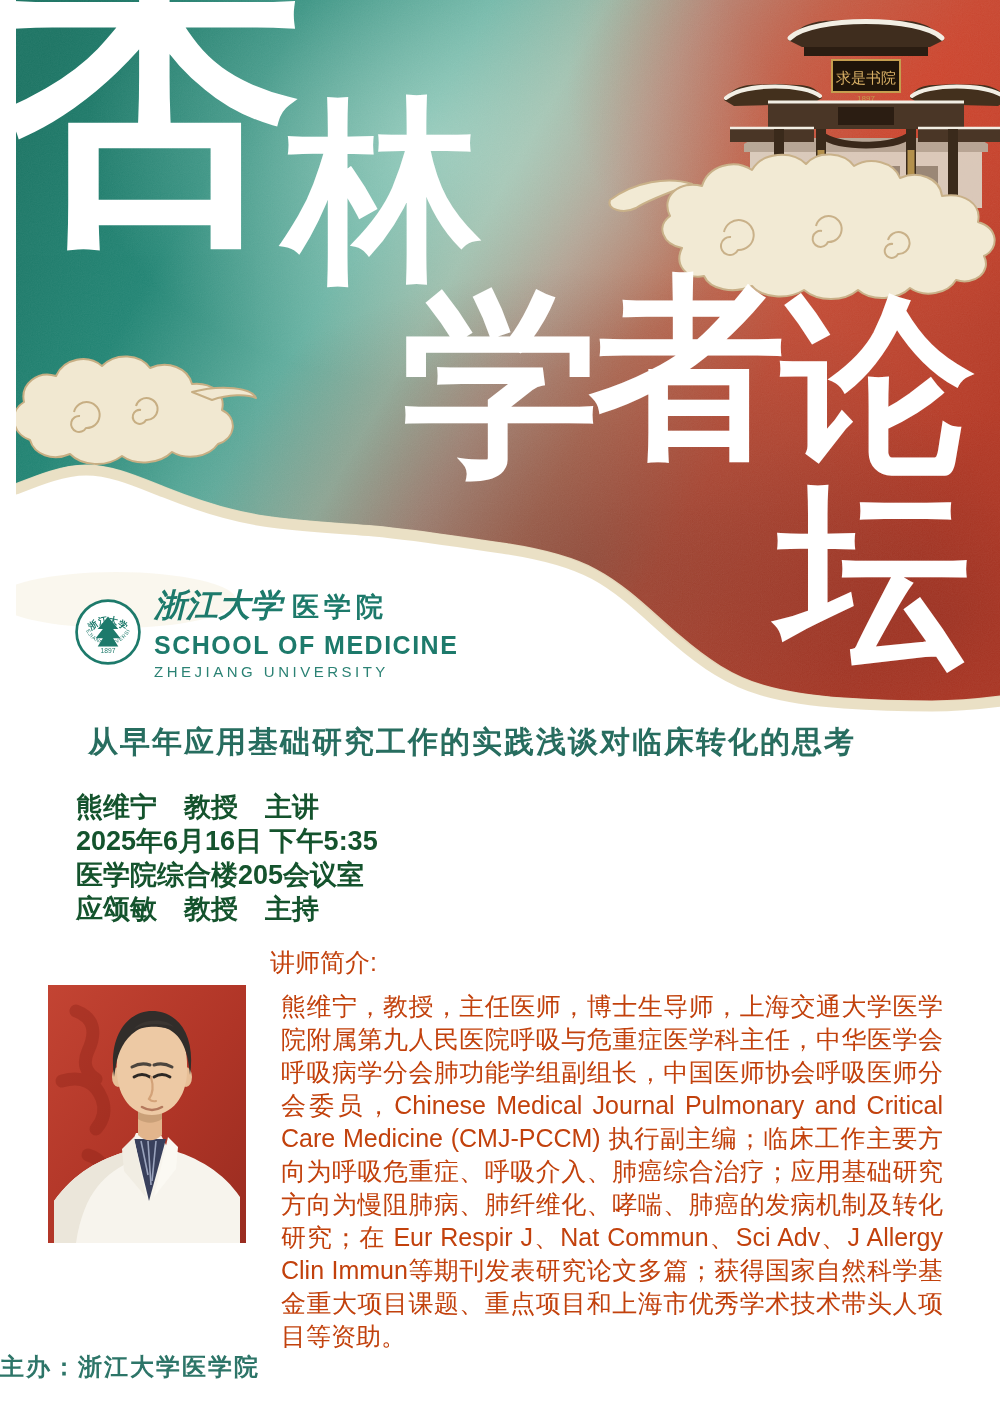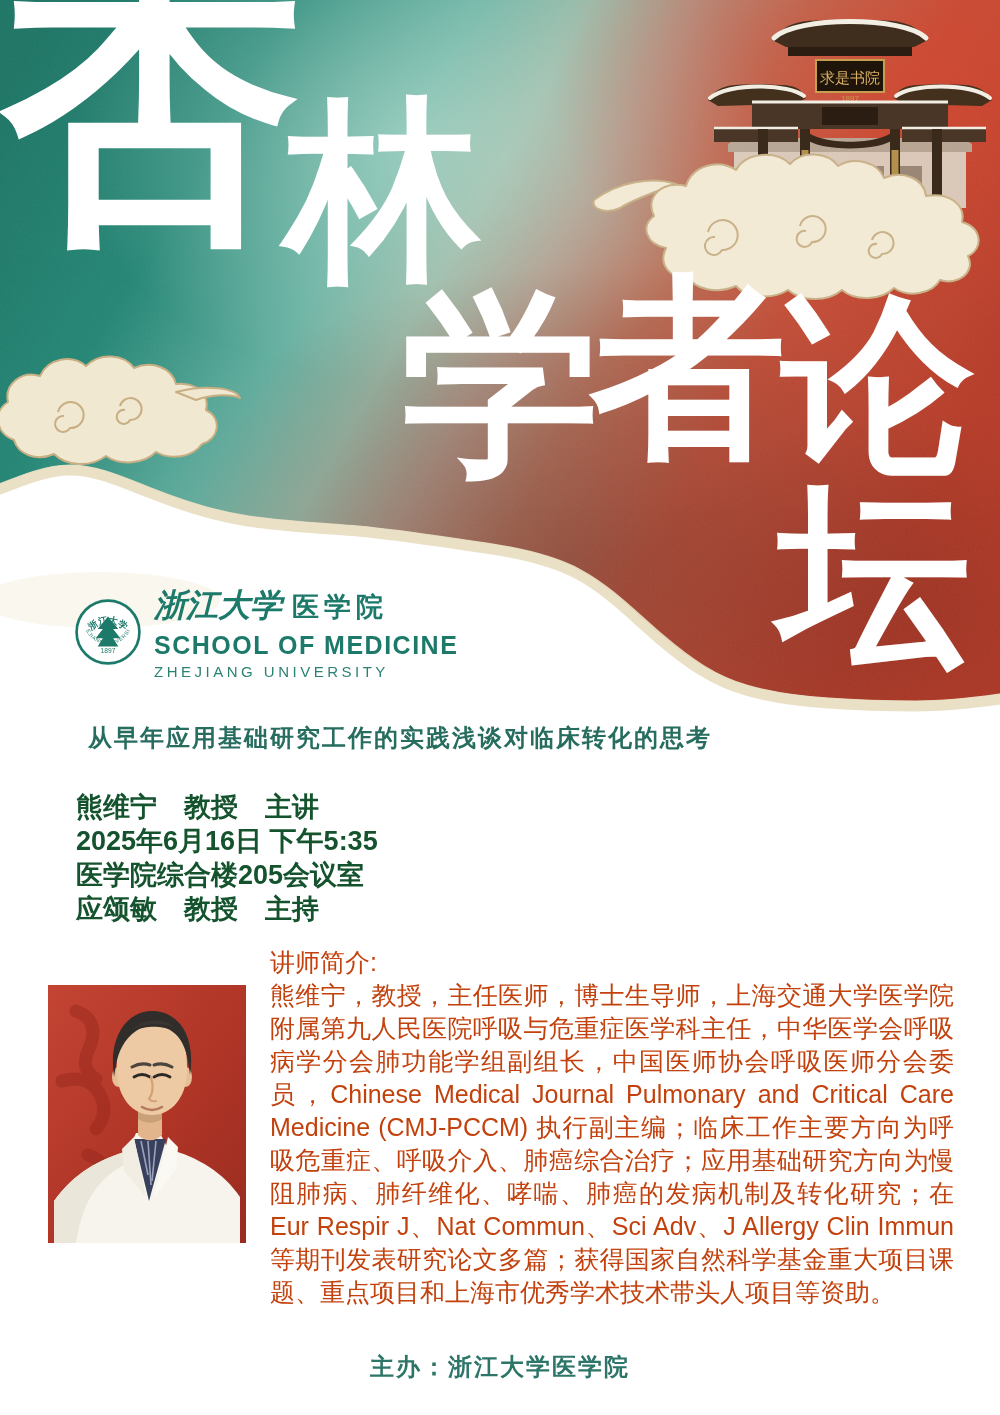--- a/index.html
+++ b/index.html
@@ -1,50 +1,50 @@
 <!DOCTYPE html>
 <html><head>
 <meta charset="utf-8">
 <style>
   html,body{margin:0;padding:0;background:#fff;}
   .page{position:relative;width:1000px;height:1415px;background:#ffffff;overflow:hidden;
         font-family:"Liberation Sans","DejaVu Sans",sans-serif;}
-  .header-art{position:absolute;left:0;top:0;width:792px;height:715px;}
+  .header-art{position:absolute;left:16px;top:0;width:792px;height:715px;}
   .header-art svg{display:block;}
   .hero-char{position:absolute;color:#ffffff;line-height:1;font-weight:600;
              font-family:"Liberation Serif","DejaVu Serif",serif;}
   #c1{left:2px;top:-45px;font-size:300px;}
   #c2{left:285px;top:95px;font-size:195px;}
   #c3{left:402px;top:288px;font-size:198px;}
   #c4{left:590px;top:272px;font-size:196px;}
   #c5{left:782px;top:292px;font-size:192px;}
   #c6{left:778px;top:482px;font-size:192px;}
 
   .logo{position:absolute;left:74px;top:584px;display:flex;align-items:center;gap:12px;color:#1d7a6b;}
   .logo-seal{width:68px;height:68px;flex:0 0 auto;}
   .logo-cn{font-size:29px;font-weight:700;white-space:nowrap;}
   .logo-script{font-family:"Liberation Serif","DejaVu Serif",serif;font-style:italic;font-size:32px;}
   .logo-dept{margin-left:10px;letter-spacing:5px;font-size:27px;}
   .logo-en1{font-size:25px;font-weight:700;letter-spacing:1.5px;margin-top:3px;}
   .logo-en2{font-size:15px;font-weight:500;letter-spacing:3.5px;margin-top:3px;color:#2b8274;}
 
   .lecture-title{position:absolute;left:88px;top:722px;font-family:"Liberation Serif","DejaVu Serif",serif;
-                 font-weight:700;font-size:24px;color:#276d5f;letter-spacing:2px;white-space:nowrap;}
+                 font-weight:700;font-size:30px;color:#276d5f;letter-spacing:2px;white-space:nowrap;}
   .lecture-info{position:absolute;left:76px;top:790px;font-size:27px;font-weight:700;
                 color:#14532d;line-height:34px;}
   .lecture-info div{white-space:nowrap;}
 
   .bio-photo{position:absolute;left:48px;top:985px;width:198px;height:258px;}
   .bio-photo svg{display:block;}
   .bio-text{position:absolute;left:270px;top:946px;width:684px;font-size:25px;line-height:33px;
             color:#c2410c;text-align:justify;}
   .bio-heading{text-align:left;}
-  .bio-body{margin:0;}
-
-  .footer{position:absolute;left:0;top:1351px;width:100%;text-align:center;
+  .bio-body{margin:11px;}
+
+  .footer{position:absolute;left:0;top:1351px;width:100%;
           font-family:"Liberation Serif","DejaVu Serif",serif;font-weight:700;
           font-size:24px;color:#2d7568;letter-spacing:2px;}
 </style>
 </head>
 <body>
 
 <div class="page">
 
   <div class="header-art">
     <svg width="1000" height="715" viewBox="0 0 1000 715">

